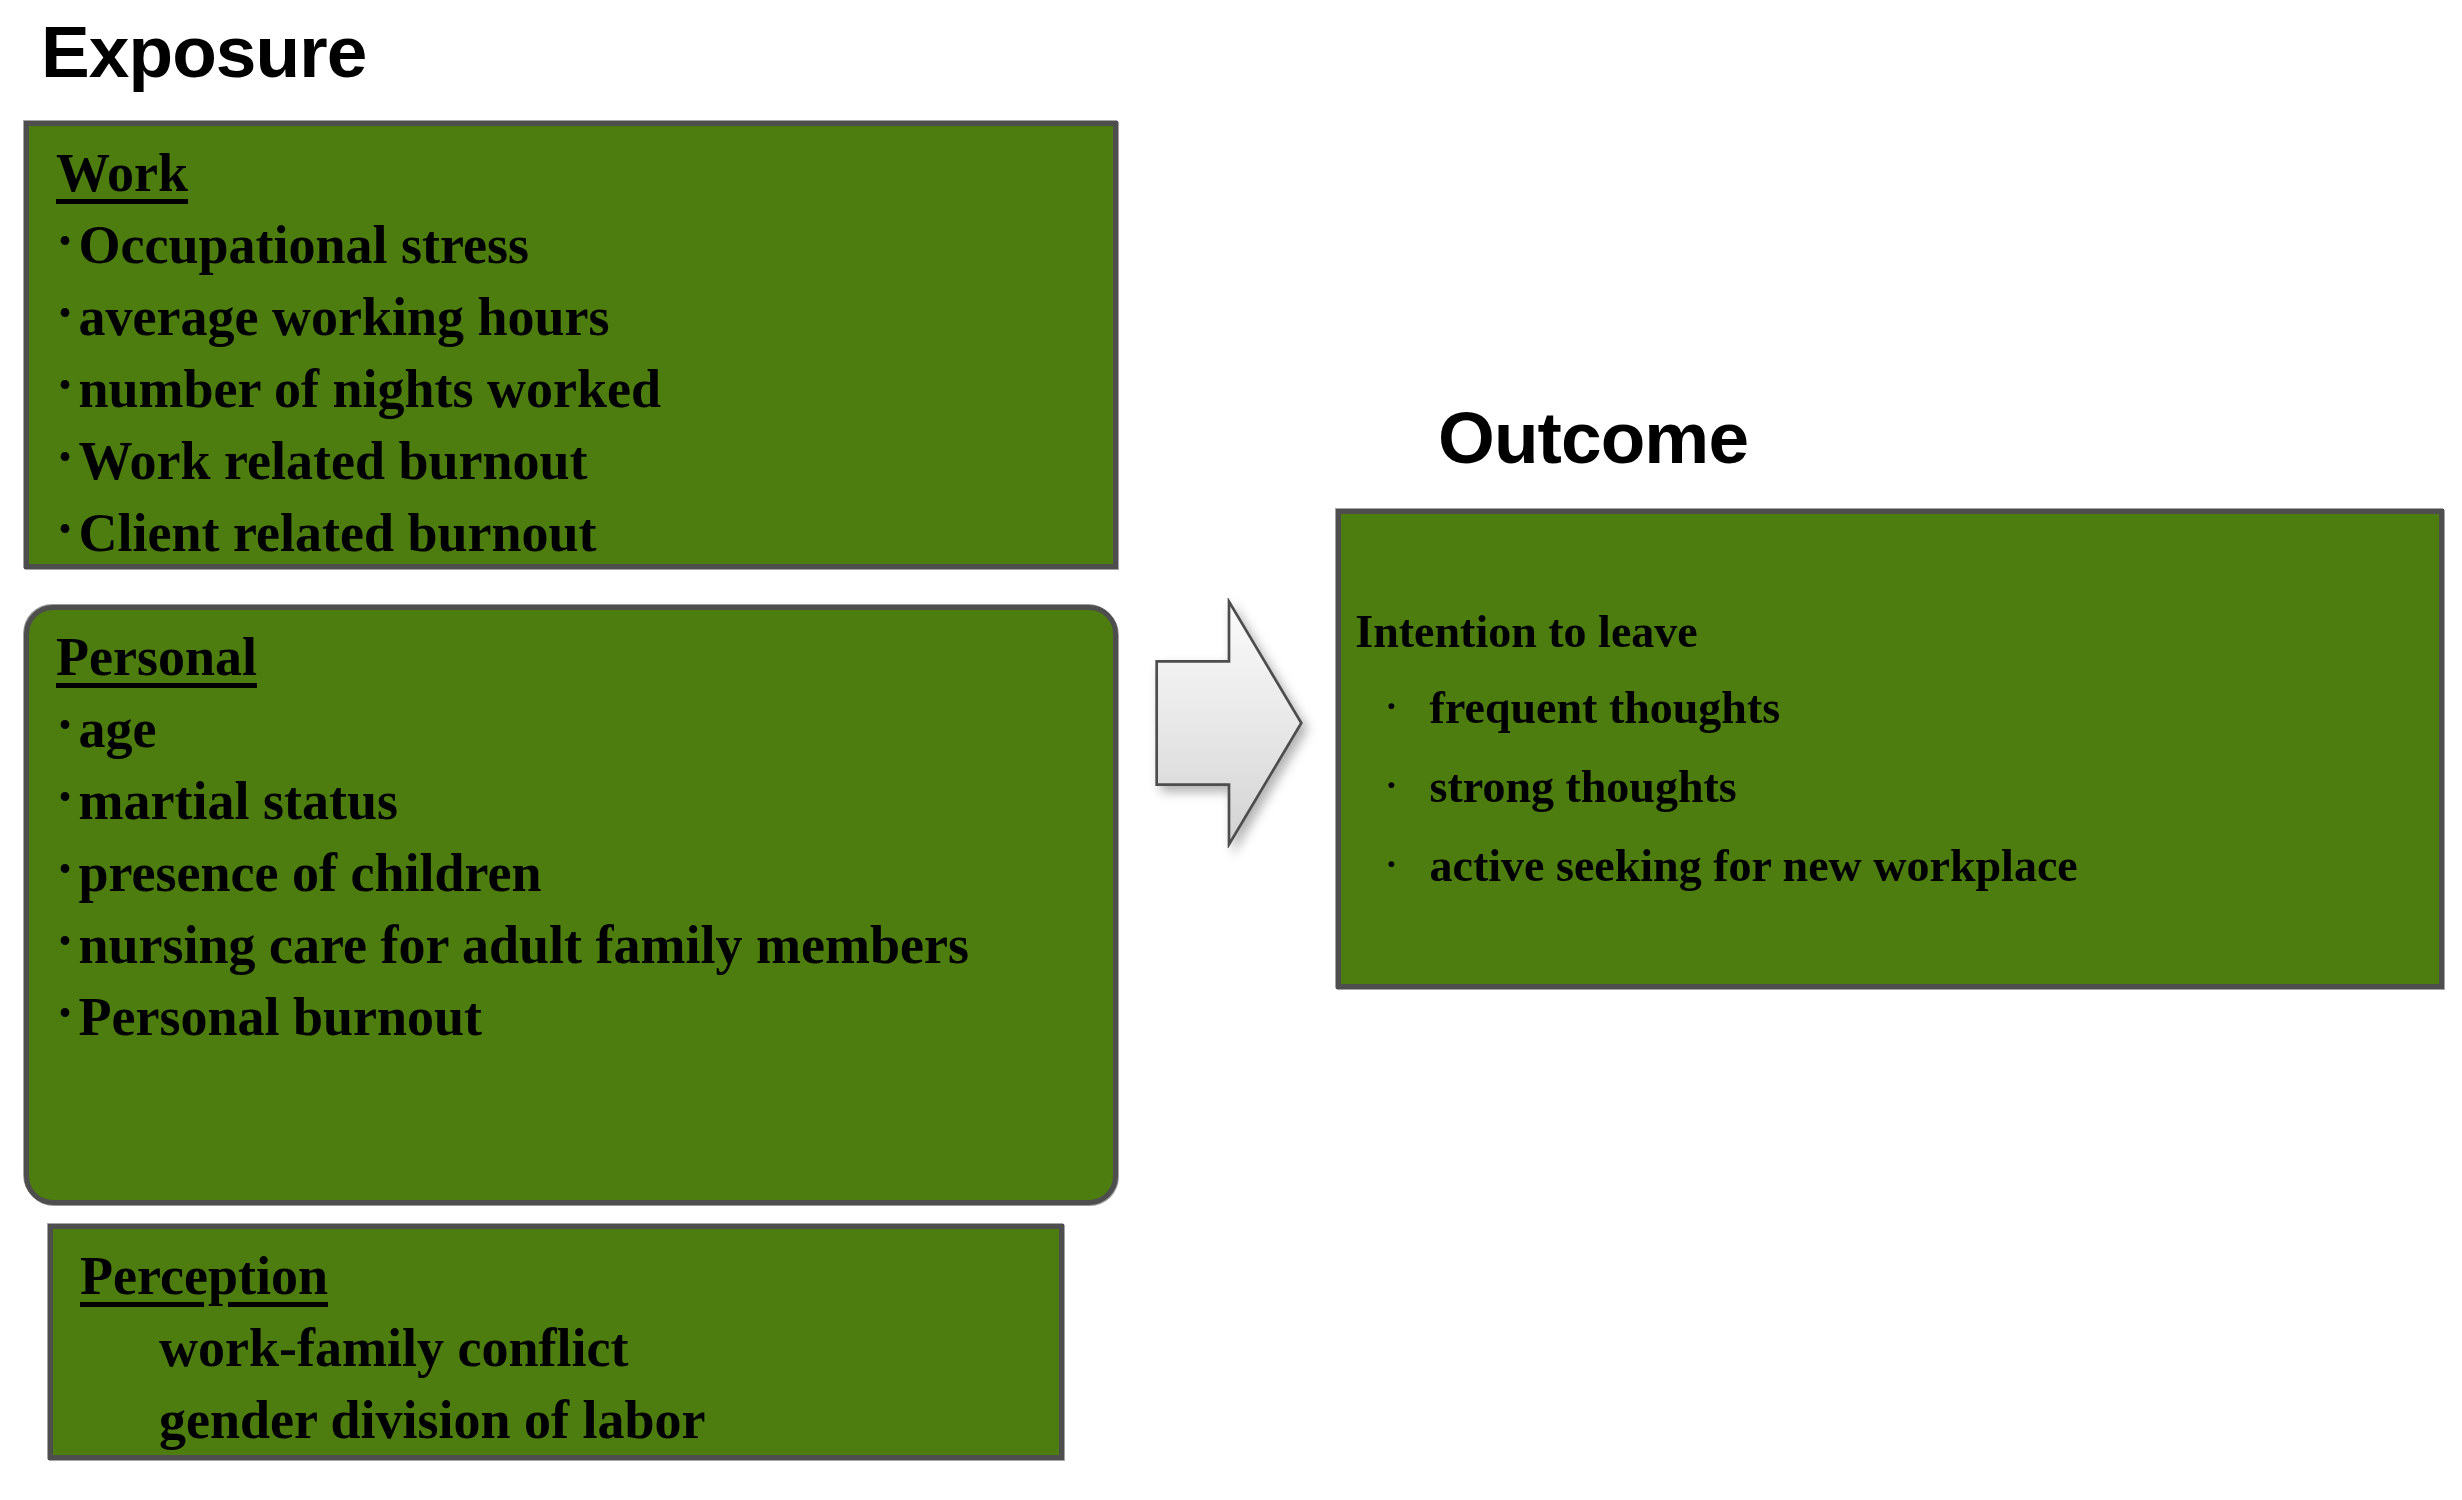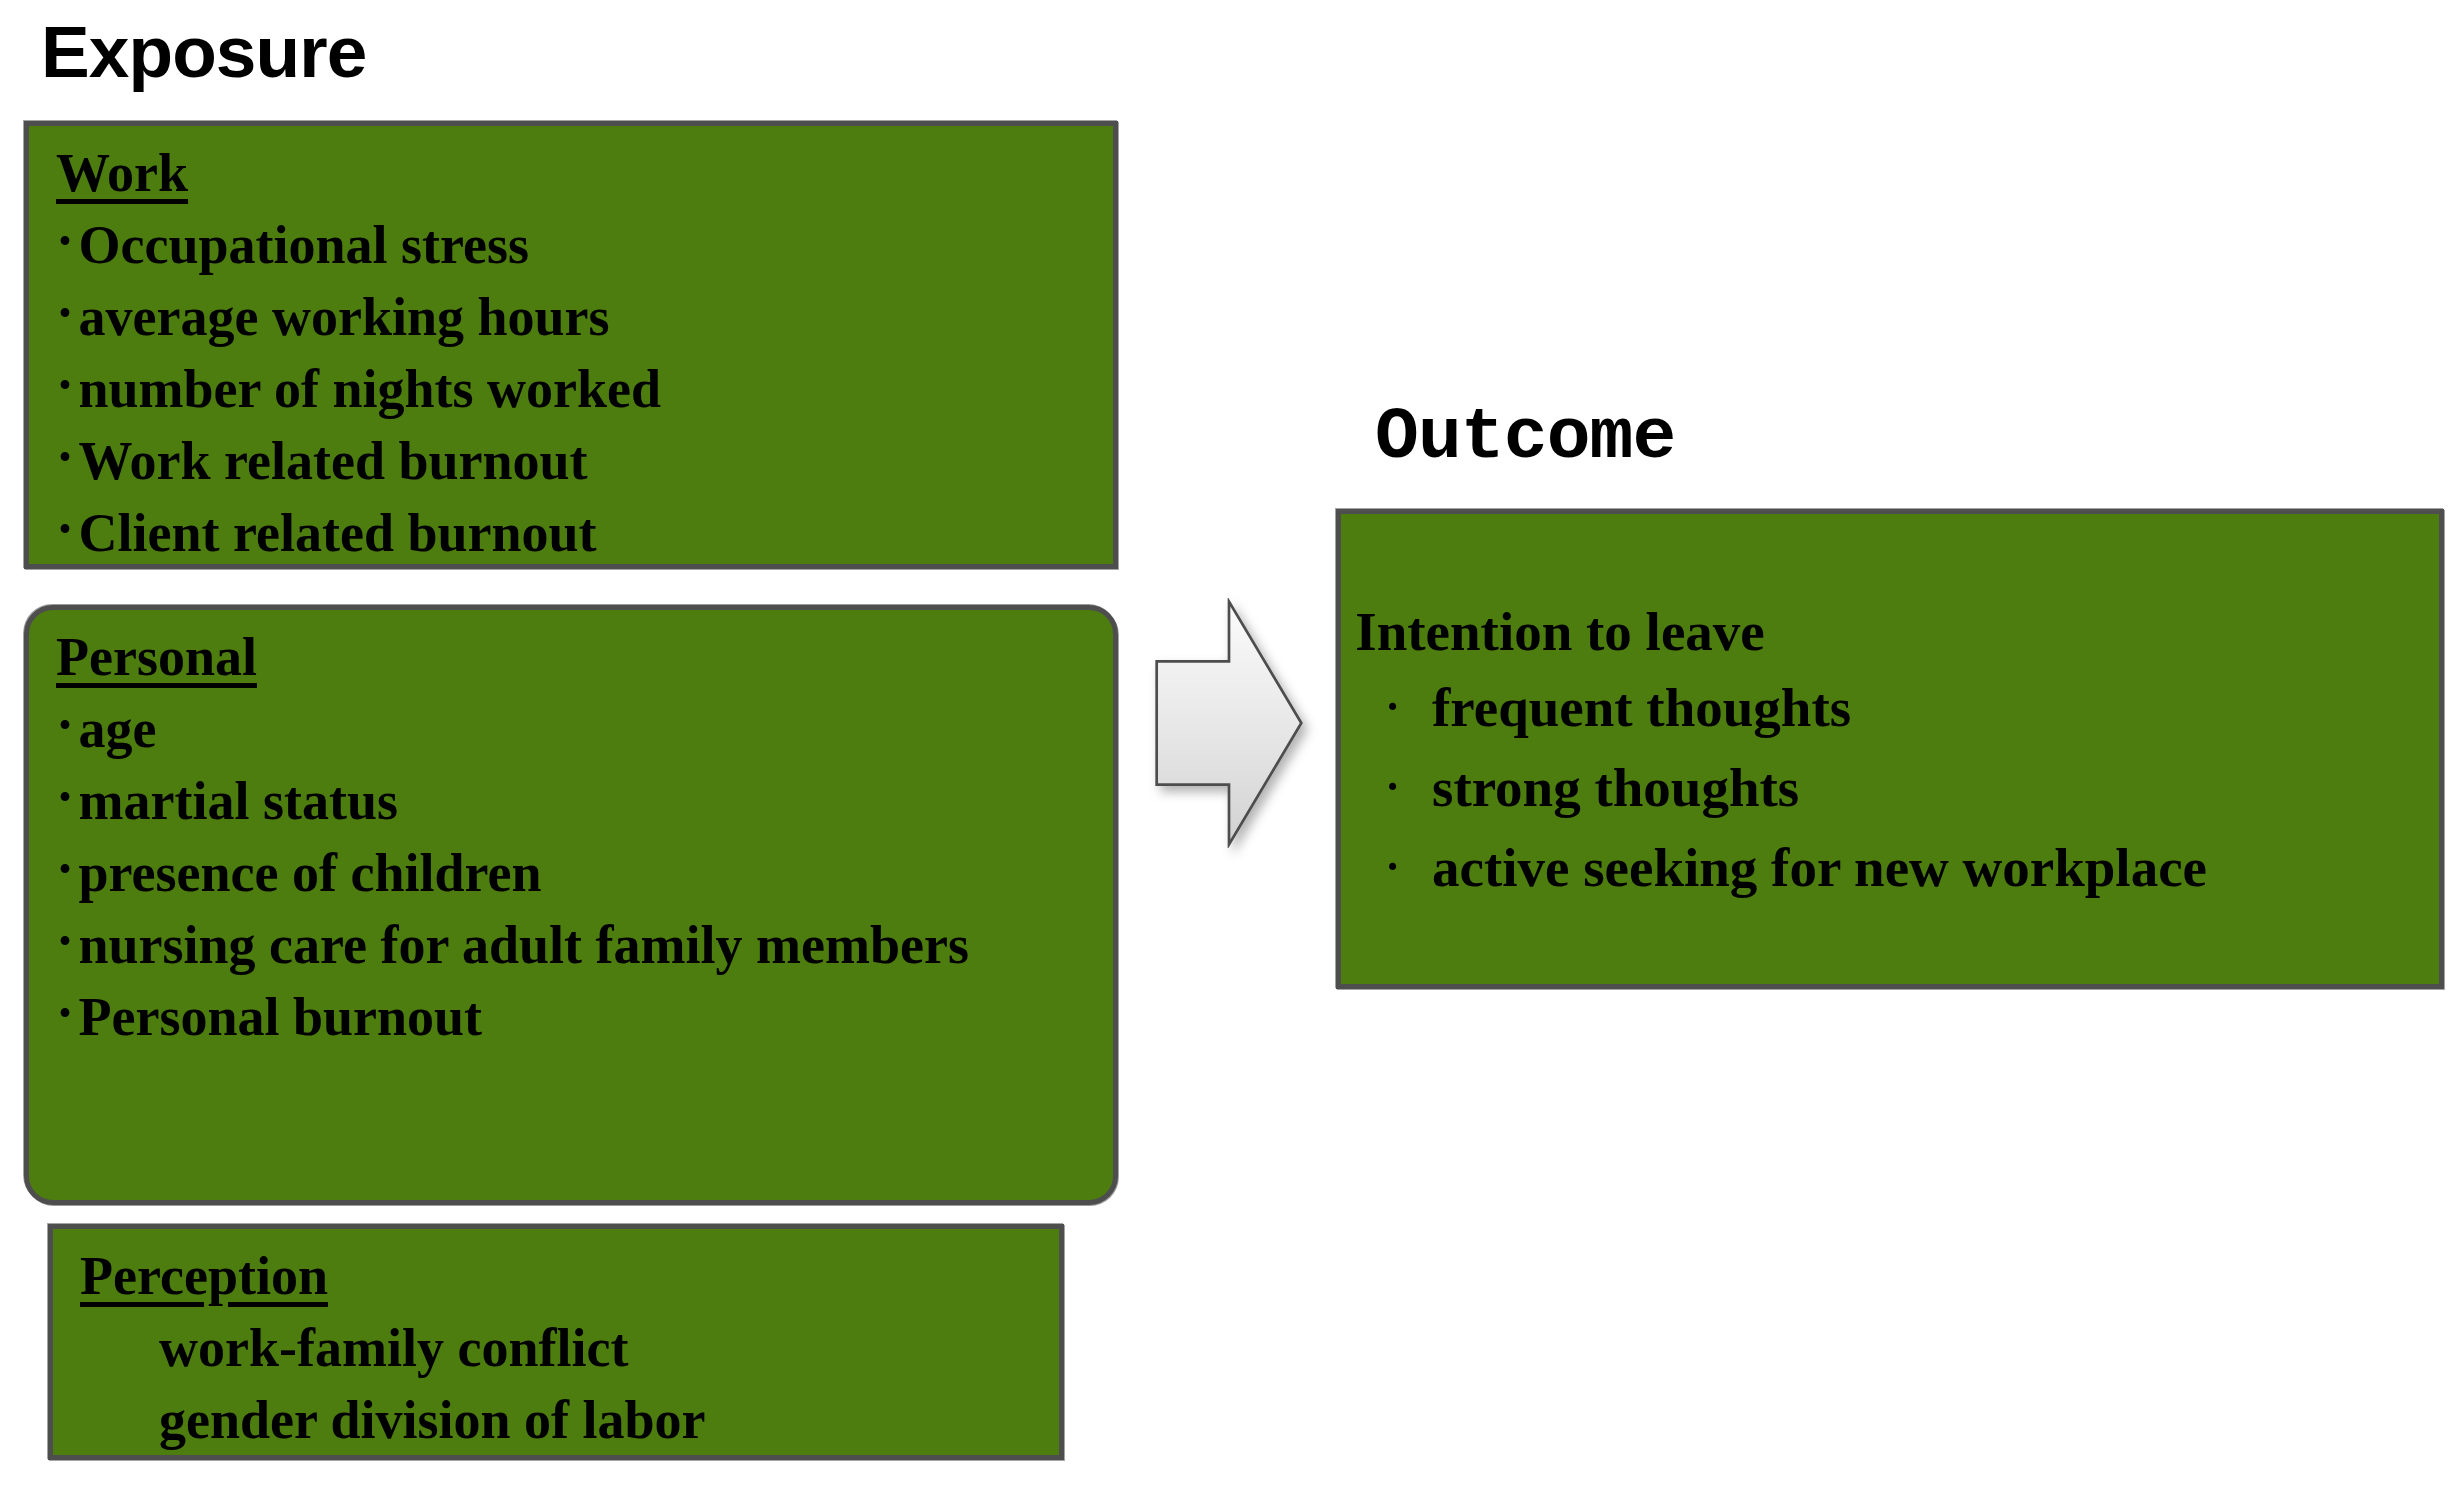--- a/index.html
+++ b/index.html
@@ -23,21 +23,21 @@
     position: absolute;
     font-family: "Liberation Sans", "DejaVu Sans", sans-serif;
     font-weight: bold;
     font-size: 73px;
     line-height: 1.05;
     letter-spacing: -0.9px;
     color: #000000;
     white-space: nowrap;
   }
   #exposure-heading { left: 41px; top: 14.3px; }
-  #outcome-heading  { left: 1375px; top: 400px; font-family: Liberation Mono, monospace; }
+  #outcome-heading  { left: 1438px; top: 400px; }
 
   
   .box {
     position: absolute;
     box-sizing: border-box;
     border: 5.4px solid #4e4e4e;
     background: #4d7c0f;
     box-shadow: 0.9px 0.9px 0 #9b9b9b, -0.9px -0.9px 0 #9b9b9b;
   }
   #work-box       { left: 24px;  top: 121px;  width: 1094px; height: 448px; }
@@ -66,21 +66,21 @@
     display: inline-block;
     margin-right: 4.5px;
     transform: translateY(-3.6px);
   }
   .item.indent { margin-left: 79px; }
 
   
   .out-content {
     padding: 80px 10.7px 0 14.3px;
     font-weight: bold;
-    font-size: 55px;
+    font-size: 46px;
     line-height: 76px;
   }
   .o-item { margin-left: 30px; white-space: nowrap; }
   .o-bullet {
     display: inline-block;
     margin-right: 32px;
     font-size: 0.8em;
     transform: translateY(-5.4px);
   }
 

